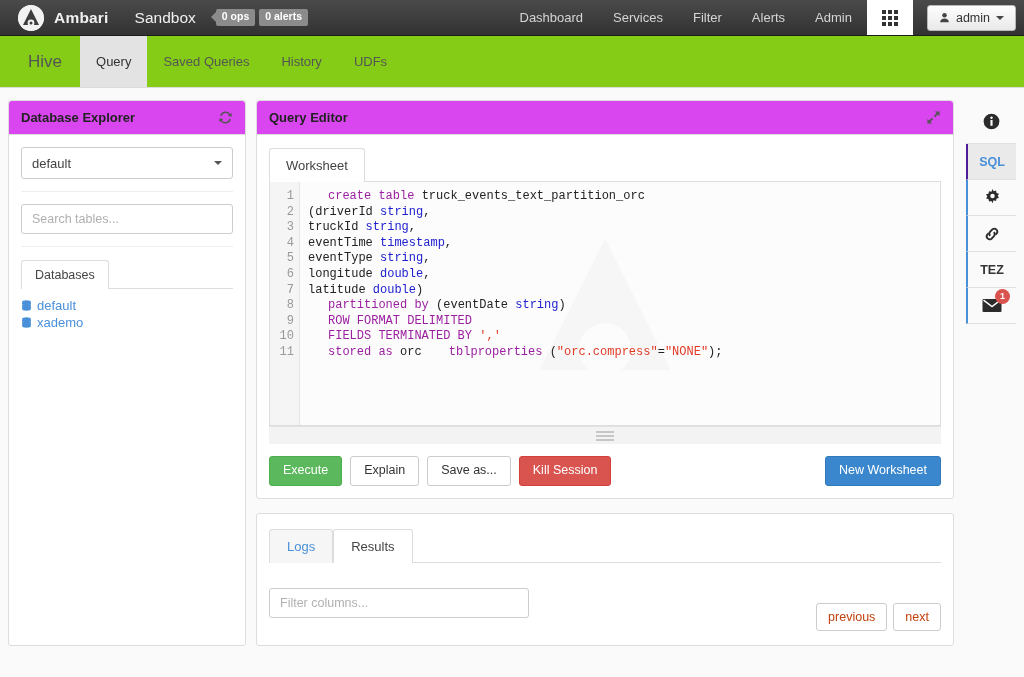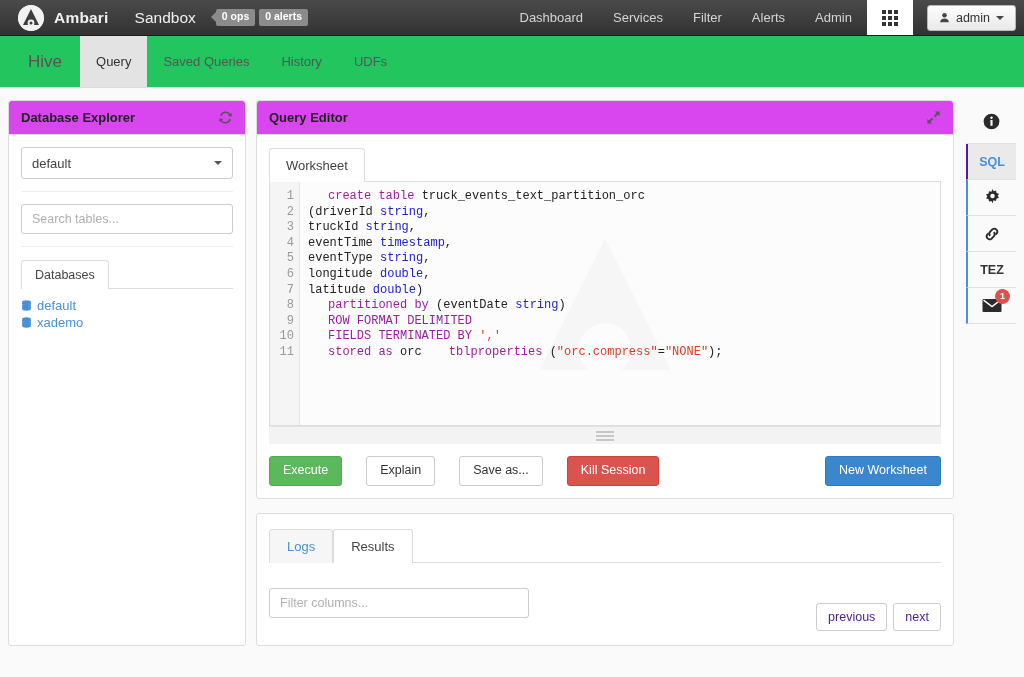--- a/index.html
+++ b/index.html
@@ -81,21 +81,21 @@
     white-space: nowrap; cursor: pointer;
   }
   .caret-dn {
     width: 0; height: 0; border-left: 4px solid transparent;
     border-right: 4px solid transparent; border-top: 4px solid #444;
     display: inline-block;
   }
 
   
   .viewbar {
-    height: 52px; background: #22c55e;
+    height: 52px; background: #84cc16;
     border-bottom: 1px solid #dcdcdc;
     display: flex; align-items: stretch; padding-left: 10px;
   }
   .view-title {
     display: flex; align-items: center; padding: 0 18px;
     font-size: 17px; color: #555;
   }
   .view-tab {
     display: flex; align-items: center; padding: 0 16px;
     font-size: 13px; color: #555; cursor: pointer;
@@ -188,21 +188,21 @@
   .p { color: #222; }          
   .grip-bar {
     height: 18px; background: #f3f3f3;
     border-top: 1px solid #e2e2e2;
     display: flex; align-items: center; justify-content: center;
     cursor: ns-resize;
   }
   .grip { display: flex; flex-direction: column; gap: 2px; }
   .grip i { display:block; width: 18px; height: 2px; background: #c6c6c6; }
 
-  .btn-row { display: flex; align-items: center; padding: 12px; gap: 24px; }
+  .btn-row { display: flex; align-items: center; padding: 12px; gap: 8px; }
   .btn {
     font-size: 12.5px; padding: 7px 13px; border-radius: 3px;
     border: 1px solid transparent; cursor: pointer; line-height: 1.1;
     font-family: "Liberation Sans", sans-serif; white-space: nowrap;
   }
   .btn-green { background: #5cb85c; border-color: #4cae4c; color: #fff; }
   .btn-default { background: #fff; border-color: #ccc; color: #333; }
   .btn-red { background: #d9534f; border-color: #d43f3a; color: #fff; }
   .btn-blue { background: #3a87cd; border-color: #3279bb; color: #fff; margin-left: auto; }
 
@@ -224,21 +224,21 @@
     border: 1px solid transparent; border-bottom: none;
     border-radius: 3px 3px 0 0; position: relative; top: 1px;
   }
   .rt-tab.inactive { color: #4a90d9; background: #f6f6f6; border-color:#dddddd; }
   .rt-tab.active { color: #444; background: #fff; border-color: #dddddd; }
   .res-ctrl { display: flex; align-items: center; padding: 12px 0 14px 0; }
   .filter-input { width: 260px; }
   .pager { margin-left: auto; display: flex; gap: 6px; }
   .pg-btn {
     background: #fff; border: 1px solid #ccc; border-radius: 3px;
-    font-size: 12.5px; color: #4c1d95; padding: 6px 11px; cursor: pointer;
+    font-size: 12.5px; color: #c2410c; padding: 6px 11px; cursor: pointer;
     font-family: "Liberation Sans", sans-serif;
     margin-top: 28px;
   }
 
   
   .rail {
     width: 50px; flex: none; margin-left: 2px;
     display: flex; flex-direction: column; align-items: stretch;
   }
   .rail-top {

